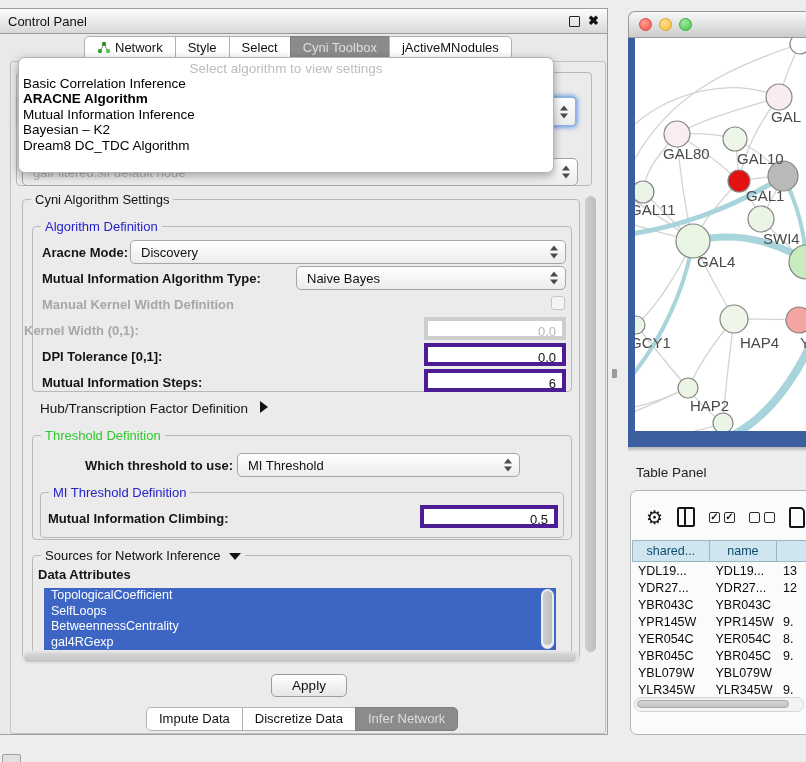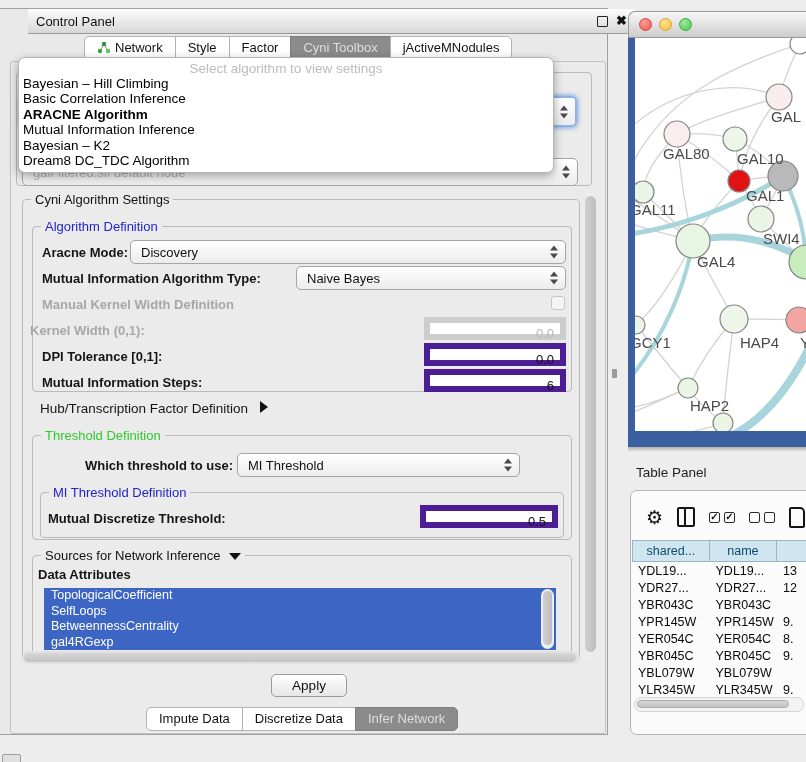--- a/index.html
+++ b/index.html
@@ -2,21 +2,21 @@
 <html><head>
 <meta charset="utf-8">
 <style>
   html,body{margin:0;padding:0;width:806px;height:762px;overflow:hidden;background:#ededed;
     font-family:"Liberation Sans",sans-serif;position:relative;}
   
   .cp-window{position:absolute;left:0;top:8px;width:608px;height:727px;background:#e9e9e9;
     border:1px solid #a0a0a0;border-left:none;box-sizing:border-box;}
   .cp-titlebar{position:absolute;left:0;top:0;width:100%;height:25px;
     background:linear-gradient(#fdfdfd,#d7d7d7);border-bottom:1px solid #9c9c9c;
-    display:flex;align-items:center;padding:0 8px;box-sizing:border-box;font-size:13px;color:#111;margin-left:28px;}
+    display:flex;align-items:center;padding:0 8px;box-sizing:border-box;font-size:13px;color:#111;}
   .win-btns{margin-left:auto;display:flex;align-items:center;gap:8px;}
   .restore-box{width:9px;height:9px;border:1.5px solid #222;border-radius:1px;}
   .close-x{font-size:13px;font-weight:bold;color:#111;line-height:10px;}
   .cp-content{position:absolute;left:10px;top:52px;width:596px;height:673px;background:#ebebeb;
     border:1px solid #c2c2c2;border-radius:3px;box-sizing:border-box;}
   
   .tabbar{position:absolute;display:flex;z-index:6;}
   .tab{font-size:13px;padding:3px 12px 4px;background:#fff;border:1px solid #b2b2b2;margin-left:-1px;
     color:#111;display:flex;align-items:center;gap:5px;white-space:nowrap;}
   .tab:first-child{border-radius:5px 0 0 5px;margin-left:0;}
@@ -31,21 +31,21 @@
   .popup .item.bold{font-weight:bold;}
   
   .combo{position:absolute;display:flex;align-items:center;background:linear-gradient(#fff,#ececec);
     border:1px solid #a5a5a5;border-radius:5px;font-size:13px;color:#111;padding-left:10px;
     box-sizing:border-box;}
   .stepper{position:absolute;right:6px;top:50%;transform:translateY(-50%);width:9px;height:13px;}
   .stepper:before,.stepper:after{content:"";position:absolute;left:0;border-left:4.5px solid transparent;
     border-right:4.5px solid transparent;}
   .stepper:before{top:0;border-bottom:5px solid #4a4a4a;}
   .stepper:after{bottom:0;border-top:5px solid #4a4a4a;}
-  .field{position:absolute;background:#fff;border:6px solid #4c1d95;box-sizing:border-box;font-size:13px;
+  .field{position:absolute;background:#fff;border:4px solid #4c1d95;box-sizing:border-box;font-size:13px;
     color:#111;text-align:right;padding:3px 6px 0 0;}
   .field.dis{border-color:#cdcdcd;color:#b7b7b7;}
   .lbl{position:absolute;font-size:13px;font-weight:bold;color:#151515;white-space:nowrap;}
   .lbl.dis{color:#a7a7a7;}
   .lbl.plain{font-weight:normal;font-size:13.5px;}
   .group{position:absolute;border:1px solid #b9b9b9;border-radius:4px;box-sizing:border-box;}
   .legend{position:absolute;top:-8px;left:8px;background:#ebebeb;padding:0 4px;font-size:13px;
     line-height:15px;white-space:nowrap;}
   .checkbox{position:absolute;width:14px;height:14px;border:1px solid #c6c6c6;border-radius:3px;
     background:#f4f4f4;box-sizing:border-box;}
@@ -115,21 +115,21 @@
         <circle cx="3" cy="10" r="2.2" fill="#3aa33a"></circle>
         <circle cx="7" cy="3" r="2.2" fill="#2f8f2f"></circle>
         <circle cx="11" cy="10" r="2.2" fill="#57c957"></circle>
       </svg>
       <span>Network</span>
     </div>
     <div class="tab">
       <span>Style</span>
     </div>
     <div class="tab">
-      <span>Factor</span>
+      <span>Select</span>
     </div>
     <div class="tab sel">
       <span>Cyni Toolbox</span>
     </div>
     <div class="tab">
       <span>jActiveMNodules</span>
     </div>
   </div>
 
 <div class="combo" style="left:20px;top:96px;width:557px;height:31px;z-index:5;
@@ -139,21 +139,20 @@
 
 <div class="group" style="left:16px;top:72px;width:576px;height:114px;z-index:1;"></div>
 <div class="combo" style="left:22px;top:158px;width:556px;height:28px;z-index:2;color:#b3b3b3;">
   <span>galFiltered.sif default node</span>
   <span class="stepper"></span>
 </div>
 
 <div class="popup">
   <div class="ph">Select algorithm to view settings</div>
   <div>
-      <div class="item">Bayesian – Hill Climbing</div>
       <div class="item">Basic Correlation Inference</div>
       <div class="item bold">ARACNE Algorithm</div>
       <div class="item">Mutual Information Inference</div>
       <div class="item">Bayesian – K2</div>
       <div class="item">Dream8 DC_TDC Algorithm</div>
     </div>
 </div>
 
 <div class="group" style="left:22px;top:199px;width:558px;height:463px;">
   <span class="legend" style="color:#111;">Cyni Algorithm Settings</span>
@@ -171,21 +170,21 @@
 
 <span class="lbl" style="left:42px;top:271px;">Mutual Information Algorithm Type:</span>
 <div class="combo" style="left:296px;top:266px;width:270px;height:24px;">
   <span>Naive Bayes</span>
   <span class="stepper"></span>
 </div>
 
 <span class="lbl dis" style="left:42px;top:297px;">Manual Kernel Width Definition</span>
 <span class="checkbox" style="left:551px;top:296px;"></span>
 
-<span class="lbl dis" style="left:30px;top:323px;">Kernel Width (0,1):</span>
+<span class="lbl dis" style="left:24px;top:323px;">Kernel Width (0,1):</span>
 <div class="field dis" style="left:424px;top:317px;width:142px;height:23px;">0.0</div>
 
 <span class="lbl" style="left:42px;top:349px;">DPI Tolerance [0,1]:</span>
 <div class="field" style="left:424px;top:343px;width:142px;height:23px;">0.0</div>
 
 <span class="lbl" style="left:42px;top:375px;">Mutual Information Steps:</span>
 <div class="field" style="left:424px;top:369px;width:142px;height:23px;">6</div>
 
 <span class="lbl plain" style="left:40px;top:401px;">
   <span>Hub/Transcription Factor Definition</span>
@@ -197,21 +196,21 @@
   <span class="legend" style="color:#2fca2f;">Threshold Definition</span>
 </div>
 <span class="lbl" style="left:85px;top:458px;">Which threshold to use:</span>
 <div class="combo" style="left:237px;top:453px;width:283px;height:24px;">
   <span>MI Threshold</span>
   <span class="stepper"></span>
 </div>
 <div class="group" style="left:40px;top:492px;width:524px;height:46px;">
   <span class="legend" style="color:#2323cc;">MI Threshold Definition</span>
 </div>
-<span class="lbl" style="left:48px;top:511px;">Mutual Discretize Threshold:</span>
+<span class="lbl" style="left:48px;top:511px;">Mutual Information Climbing:</span>
 <div class="field" style="left:420px;top:505px;width:138px;height:23px;">0.5</div>
 
 <div class="group" style="left:32px;top:555px;width:540px;height:105px;">
   <span class="legend" style="color:#111;">
     <span>Sources for Network Inference</span>
     <span style="display:inline-block;margin-left:5px;
       border-top:7px solid #111;border-left:6px solid transparent;border-right:6px solid transparent;"></span>
   </span>
 </div>
 <span class="lbl" style="left:38px;top:567px;">Data Attributes</span>

